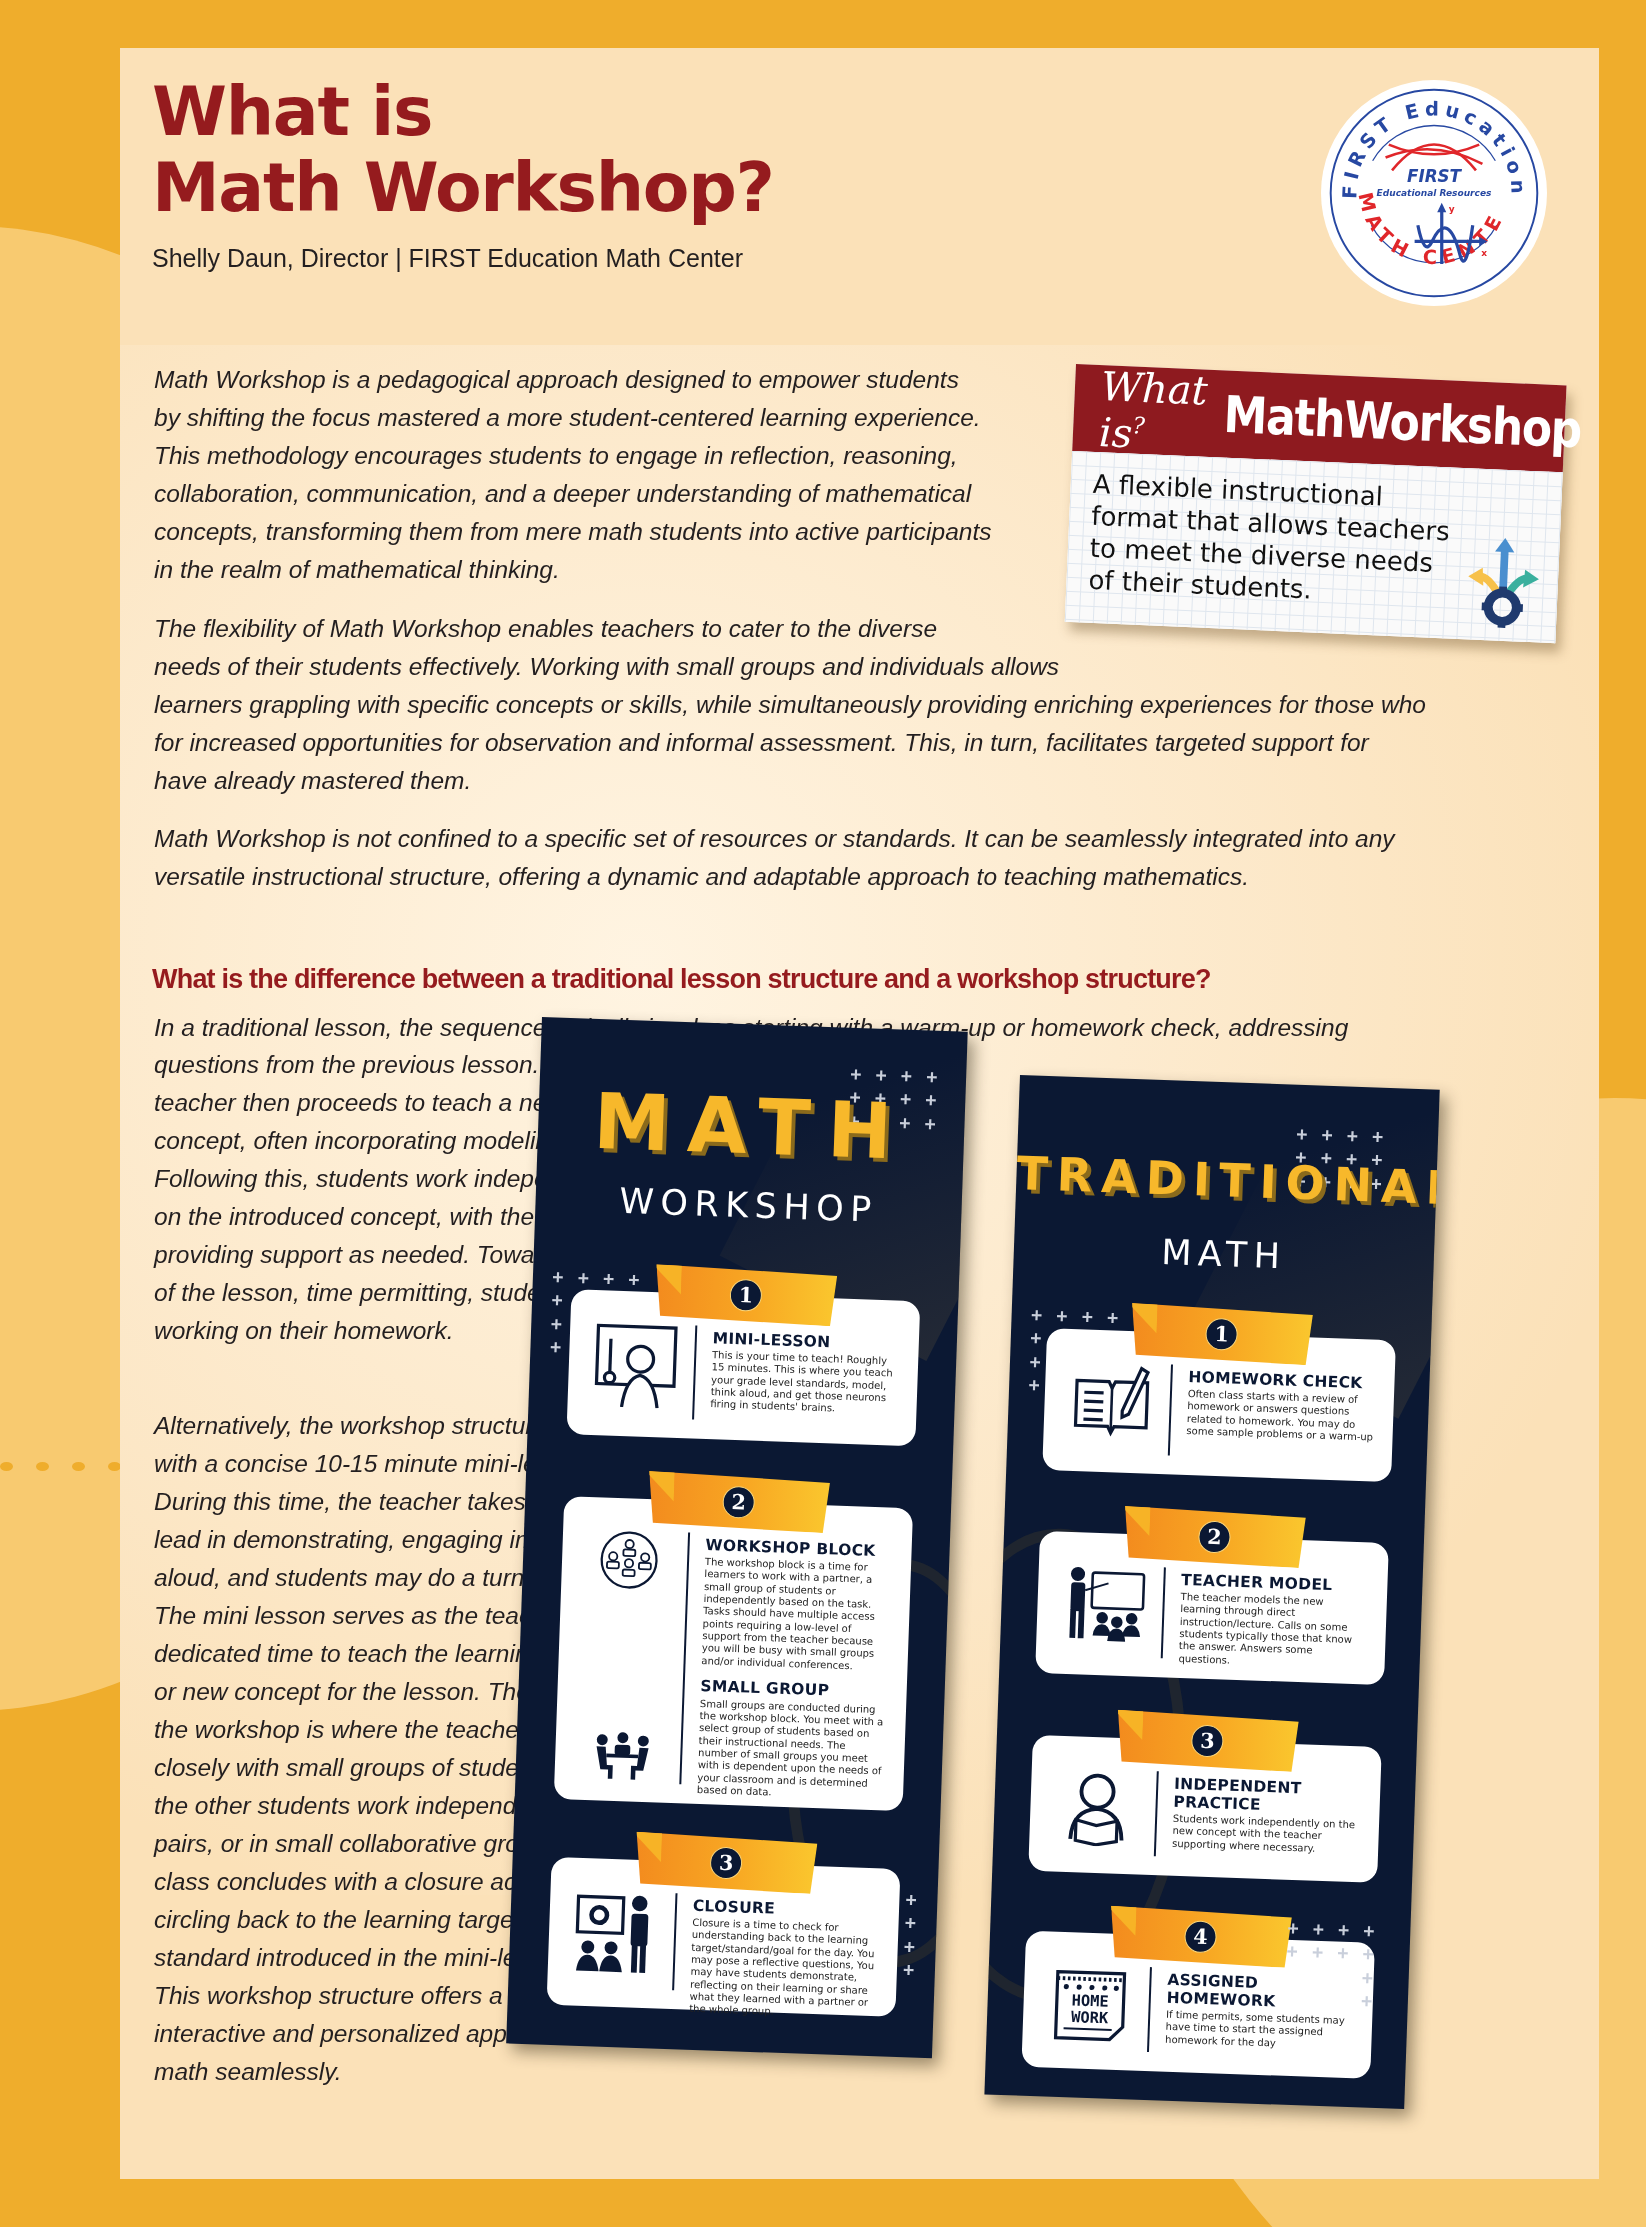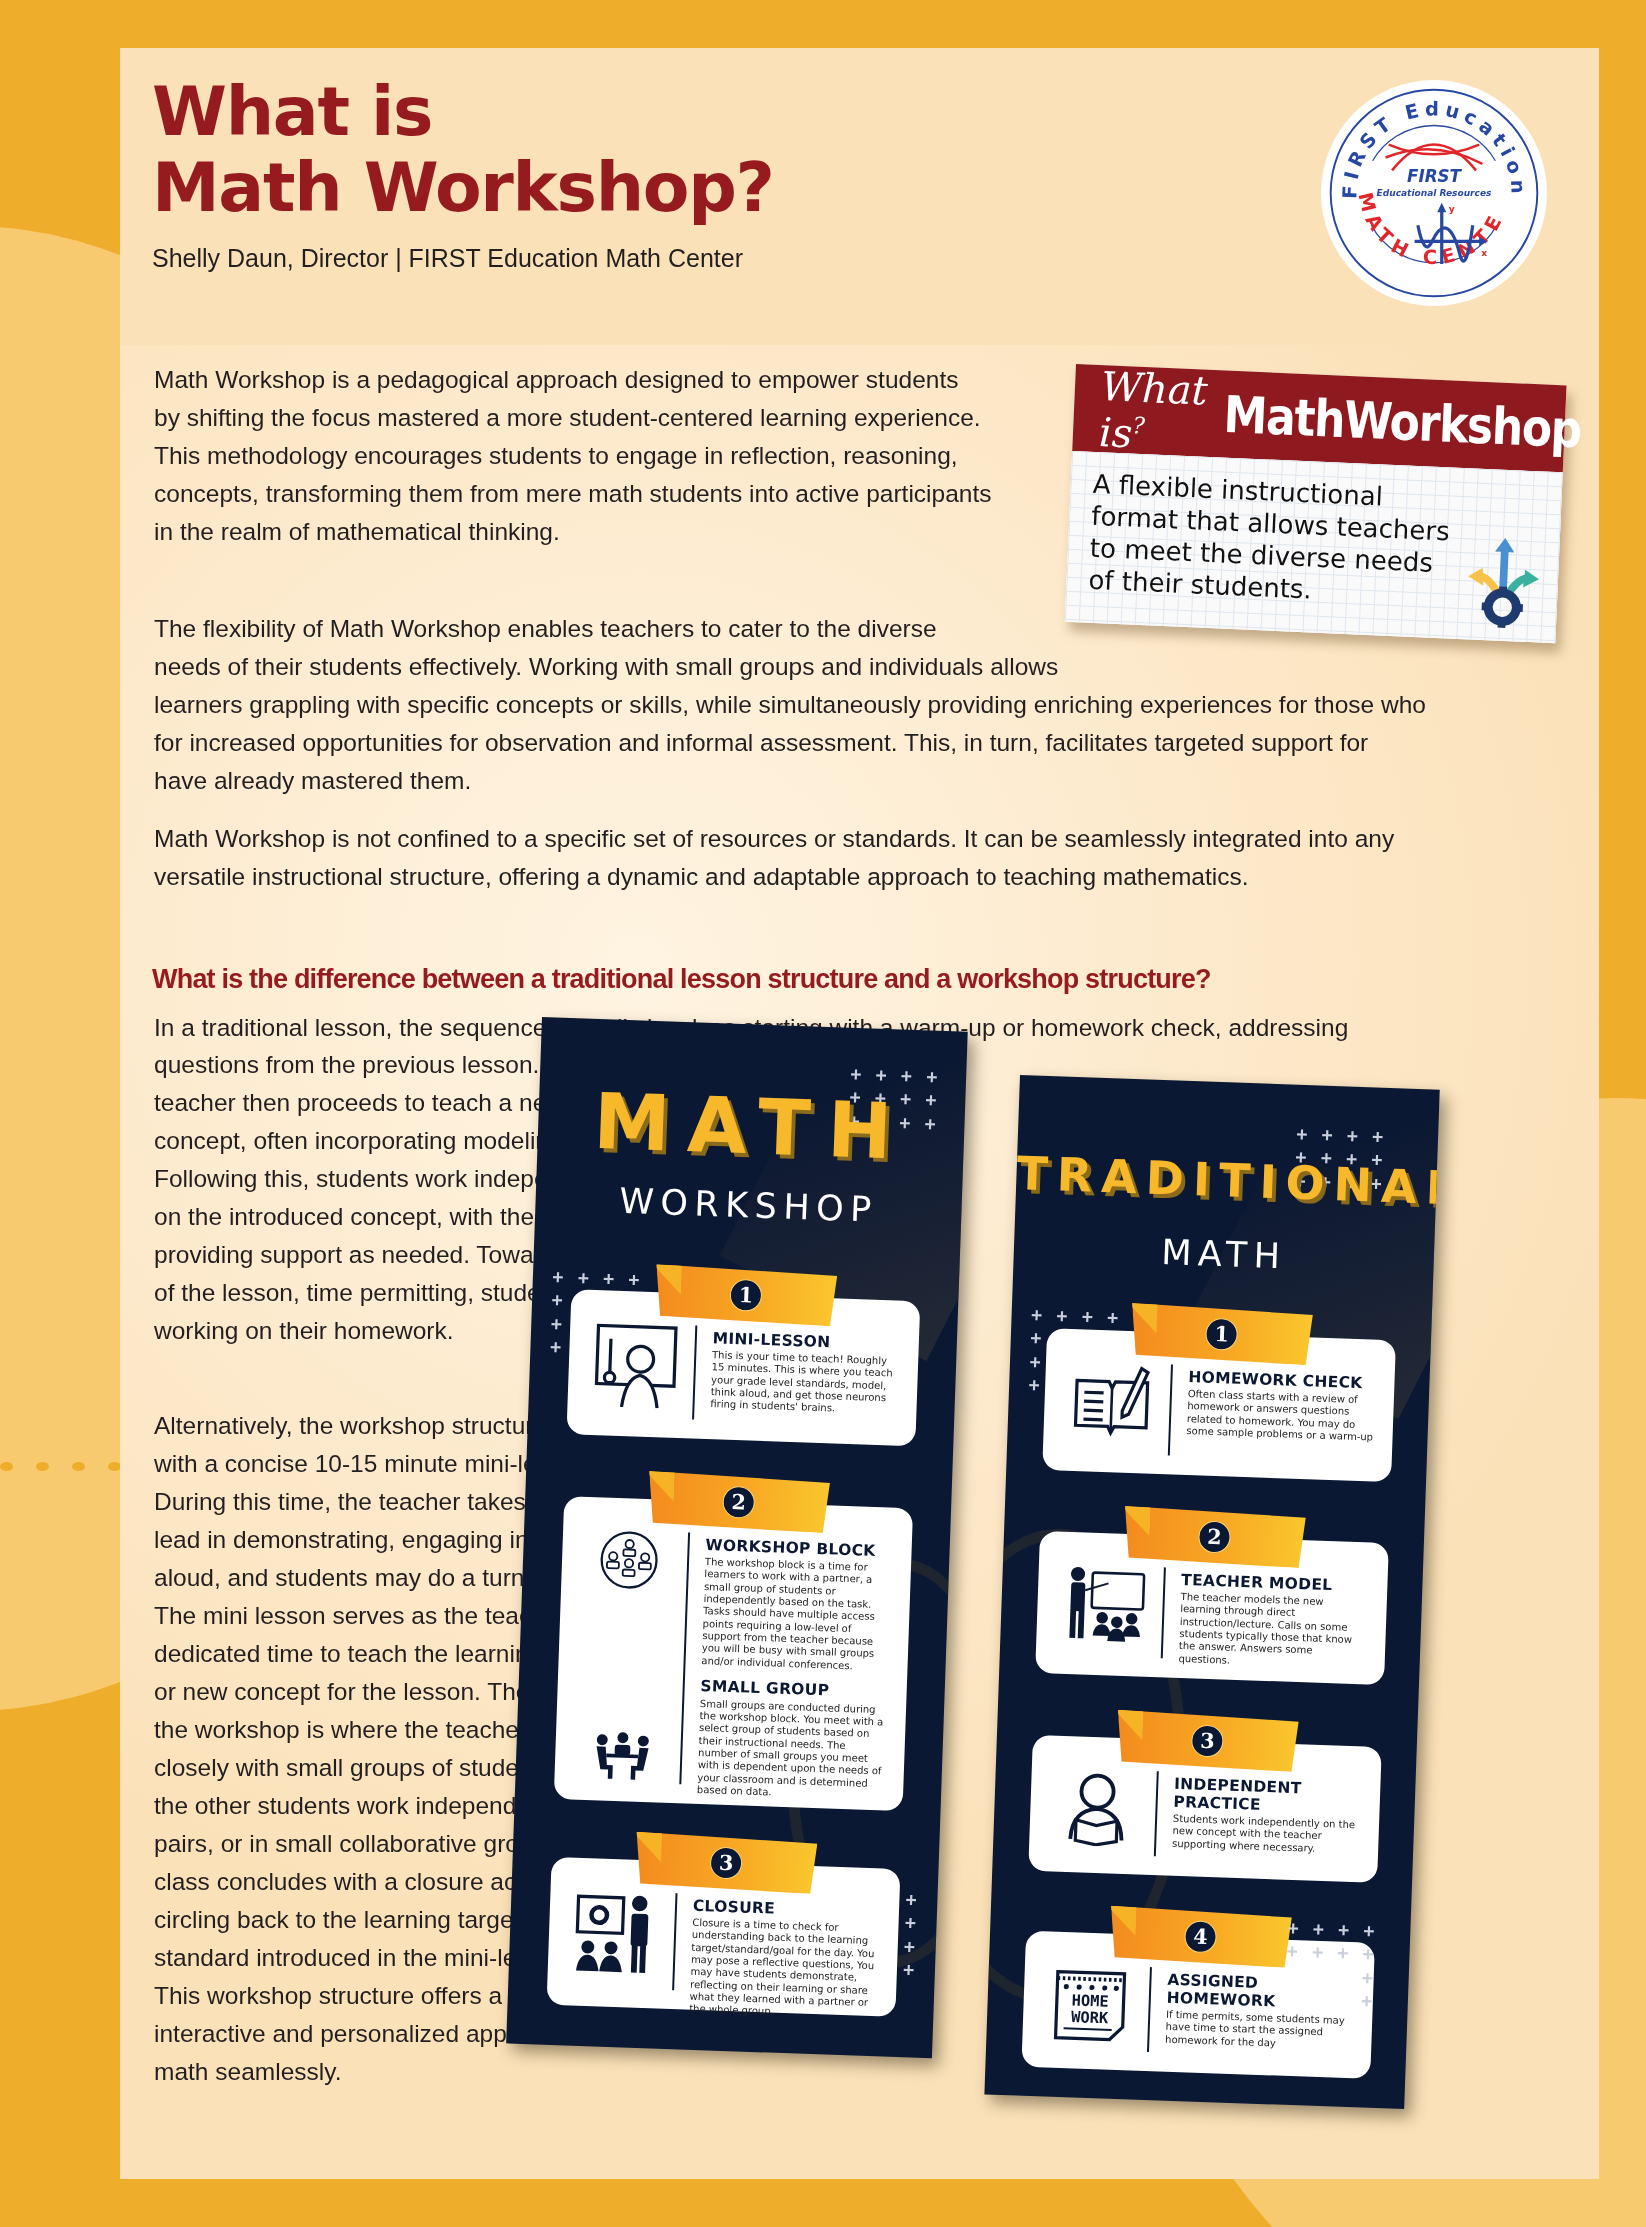--- a/index.html
+++ b/index.html
@@ -29,21 +29,21 @@
   }
   .authors {
     position: absolute; left: 32px; top: 194px; color: #231f20;
     font-size: 25px; line-height: 32px;
   }
   .authors div { white-space: nowrap; text-align: right; }
   .logo {
     position: absolute; left: 1201px; top: 32px; width: 226px; height: 226px;
     border-radius: 50%; background: #fff;
   }
-  .body-text { position: absolute; color: #231f20; font-size: 24.5px; line-height: 38px; }
+  .body-text { position: absolute; color: #231f20; font-size: 24.5px; line-height: 38px; font-style: italic; }
   .body-text p { margin: 0; }
   .callout {
     position: absolute; left: 956px; top: 316px; width: 491px; height: 258px;
     transform: rotate(2.5deg); transform-origin: top left;
     box-shadow: 5.2px 9px 11.6px rgba(90,60,20,0.35);
     background: #fff;
   }
   .callout-head {
     height: 87px; background: #8e1a1f; color: #fff; display: flex; align-items: center; gap: 17px; padding-left: 26px;
   }
@@ -174,20 +174,21 @@
       <path d="M 150 225 Q 160 275 172 250 T 195 230 T 215 270 T 235 225" fill="none" stroke="#2748a2" stroke-width="5"></path>
       <text x="198" y="205" font-family="DejaVu Sans, sans-serif" font-weight="bold" font-size="14" fill="#e0262a">y</text>
       <text x="248" y="272" font-family="DejaVu Sans, sans-serif" font-weight="bold" font-size="14" fill="#e0262a">x</text>
     </svg>
   </div>
 
   <div class="body-text" style="left:34px; top:313px; width:930px;">
     <p>Math Workshop is a pedagogical approach designed to empower students</p>
     <p>by shifting the focus mastered a more student-centered learning experience.</p>
     <p>This methodology encourages students to engage in reflection, reasoning,</p>
+    <p>collaboration, communication, and a deeper understanding of mathematical</p>
     <p>concepts, transforming them from mere math students into active participants</p>
     <p>in the realm of mathematical thinking.</p>
   </div>
 
   <div class="body-text" style="left:34px; top:562px; width:1420px;">
     <p>The flexibility of Math Workshop enables teachers to cater to the diverse</p>
     <p>needs of their students effectively. Working with small groups and individuals allows</p>
     <p>learners grappling with specific concepts or skills, while simultaneously providing enriching experiences for those who</p>
     <p>for increased opportunities for observation and informal assessment. This, in turn, facilitates targeted support for</p>
     <p>have already mastered them.</p>

